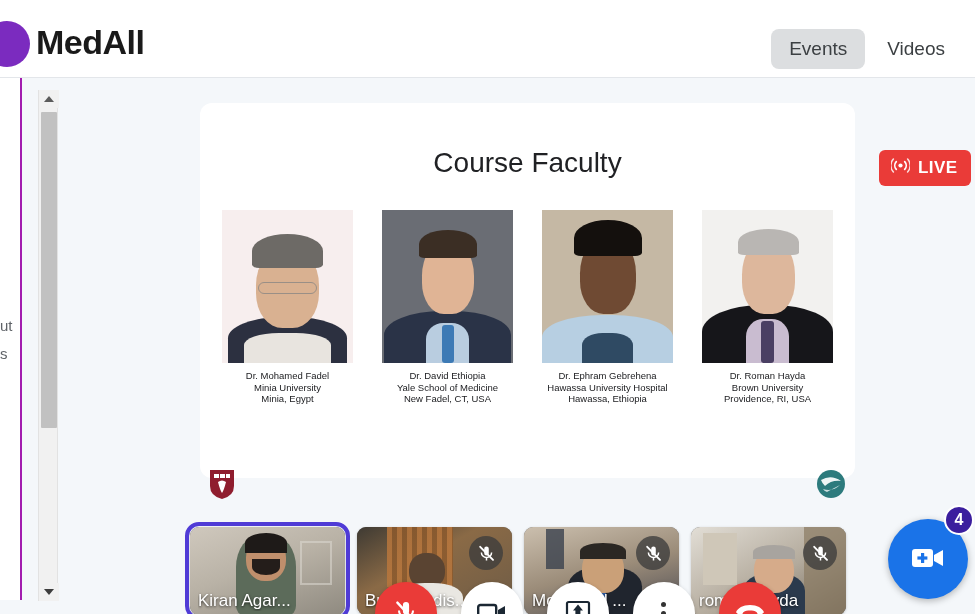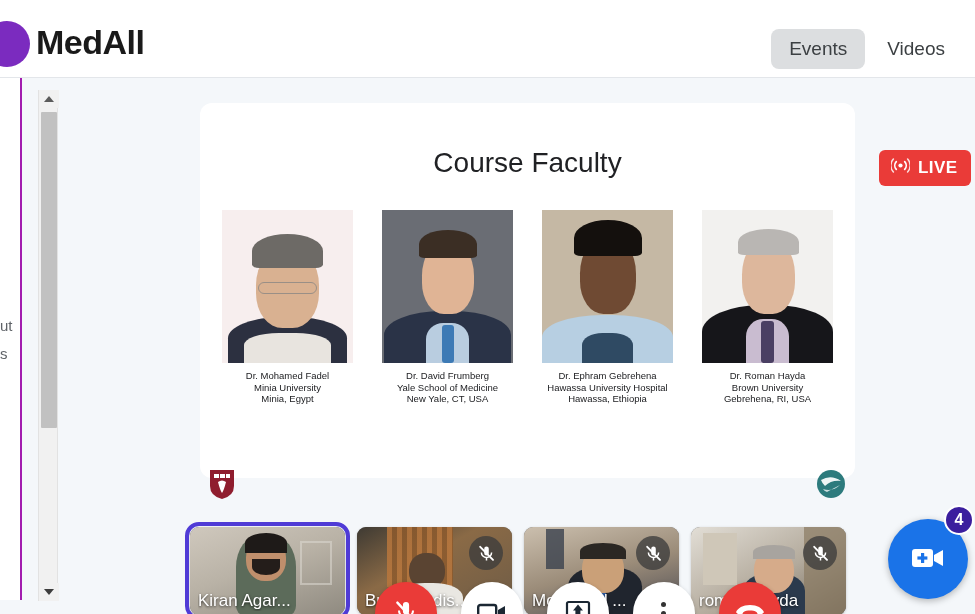--- a/index.html
+++ b/index.html
@@ -239,23 +239,23 @@
         <div class="faculty">
           <div class="headshot">
             <div class="hs-bg" style="background:#6a6d74"></div>
             <div class="hs-body" style="left:2px;width:127px;height:52px;background:#2a3347"></div>
             <div class="hs-shoulder" style="left:44px;width:43px;height:40px;background:#b9cde0"></div>
             <div style="position:absolute;left:60px;bottom:0;width:12px;height:38px;background:#3d7ab5;border-radius:3px"></div>
             <div class="hs-face" style="left:40px;top:30px;width:52px;height:74px;background:#e0b495"></div>
             <div class="hs-hair" style="left:37px;top:20px;width:58px;height:28px;background:#3b2e24"></div>
           </div>
           <div class="fac-name">
-            <div>Dr. David Frumberg</div>
+            <div>Dr. David Ethiopia</div>
             <div>Yale School of Medicine</div>
-            <div>New Yale, CT, USA</div>
+            <div>New Fadel, CT, USA</div>
           </div>
         </div>
 
         <div class="faculty">
           <div class="headshot">
             <div class="hs-bg" style="background:#c5b8a4"></div>
             <div class="hs-body" style="left:0px;width:131px;height:48px;background:#b7cfe2"></div>
             <div class="hs-shoulder" style="left:40px;width:51px;height:30px;background:#2f4a63"></div>
             <div class="hs-face" style="left:38px;top:26px;width:56px;height:78px;background:#6f4a33"></div>
             <div class="hs-hair" style="left:32px;top:10px;width:68px;height:36px;background:#14100d"></div>
@@ -272,21 +272,21 @@
             <div class="hs-bg" style="background:#f2f1ef"></div>
             <div class="hs-body" style="left:0px;width:131px;height:58px;background:#16161a"></div>
             <div class="hs-shoulder" style="left:44px;width:43px;height:44px;background:#c9bcd0"></div>
             <div style="position:absolute;left:59px;bottom:0;width:13px;height:42px;background:#4a3f63;border-radius:3px"></div>
             <div class="hs-face" style="left:40px;top:28px;width:53px;height:76px;background:#ddb79c"></div>
             <div class="hs-hair" style="left:36px;top:19px;width:61px;height:26px;background:#b9b6b3"></div>
           </div>
           <div class="fac-name">
             <div>Dr. Roman Hayda</div>
             <div>Brown University</div>
-            <div>Gebrehena, RI, USA</div>
+            <div>Providence, RI, USA</div>
           </div>
         </div>
 
       </div>
 
       <div class="logo-left">
         <svg width="28" height="32" viewBox="0 0 28 32">
           <path d="M2 2 H26 V18 Q26 28 14 31 Q2 28 2 18 Z" fill="#8f1d2e"></path>
           <rect x="6" y="6" width="5" height="4" fill="#fff"></rect>
           <rect x="12" y="6" width="5" height="4" fill="#fff"></rect>

